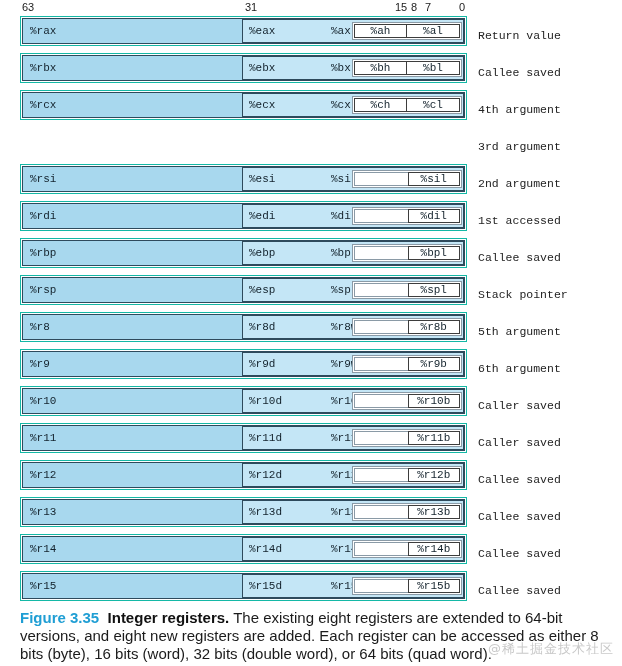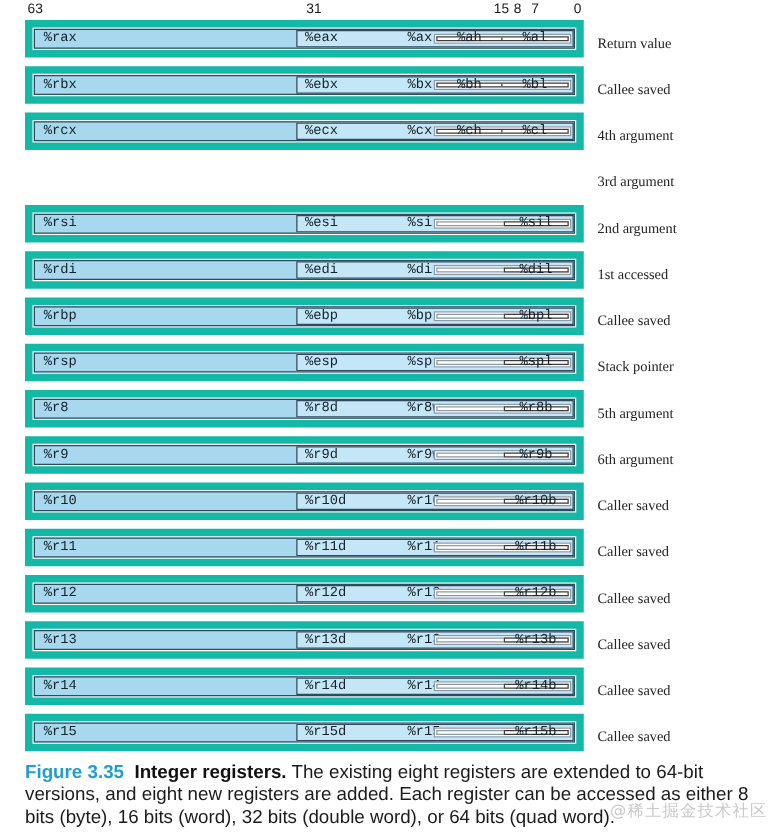--- a/index.html
+++ b/index.html
@@ -46,21 +46,21 @@
   }
 
   
   .quad-frame {
     position: absolute;
     left: 20px;
     top: 0;
     width: 447px;   
     height: 30px;
     box-sizing: border-box;
-    border: 6px solid #14b8a6;
+    border: 1px solid #14b8a6;
     background: #ffffff;
     padding: 1px;
   }
   .quad-box {
     position: relative;
     width: 100%;
     height: 100%;
     box-sizing: border-box;
     border: 1px solid #2e4a5c;
     background: #a8d8ee;
@@ -161,21 +161,21 @@
     color: #13222c;
     white-space: nowrap;
   }
 
   
   .reg-desc {
     position: absolute;
     left: 478px;
     top: 50%;
     transform: translateY(-50%);
-    font-family: Liberation Serif, serif;
+    font-family: Liberation Mono, monospace;
     font-size: 11.5px;
     color: #232323;
     white-space: nowrap;
   }
 
   
   #figure-caption {
     position: absolute;
     left: 20px;
     top: 609px;

